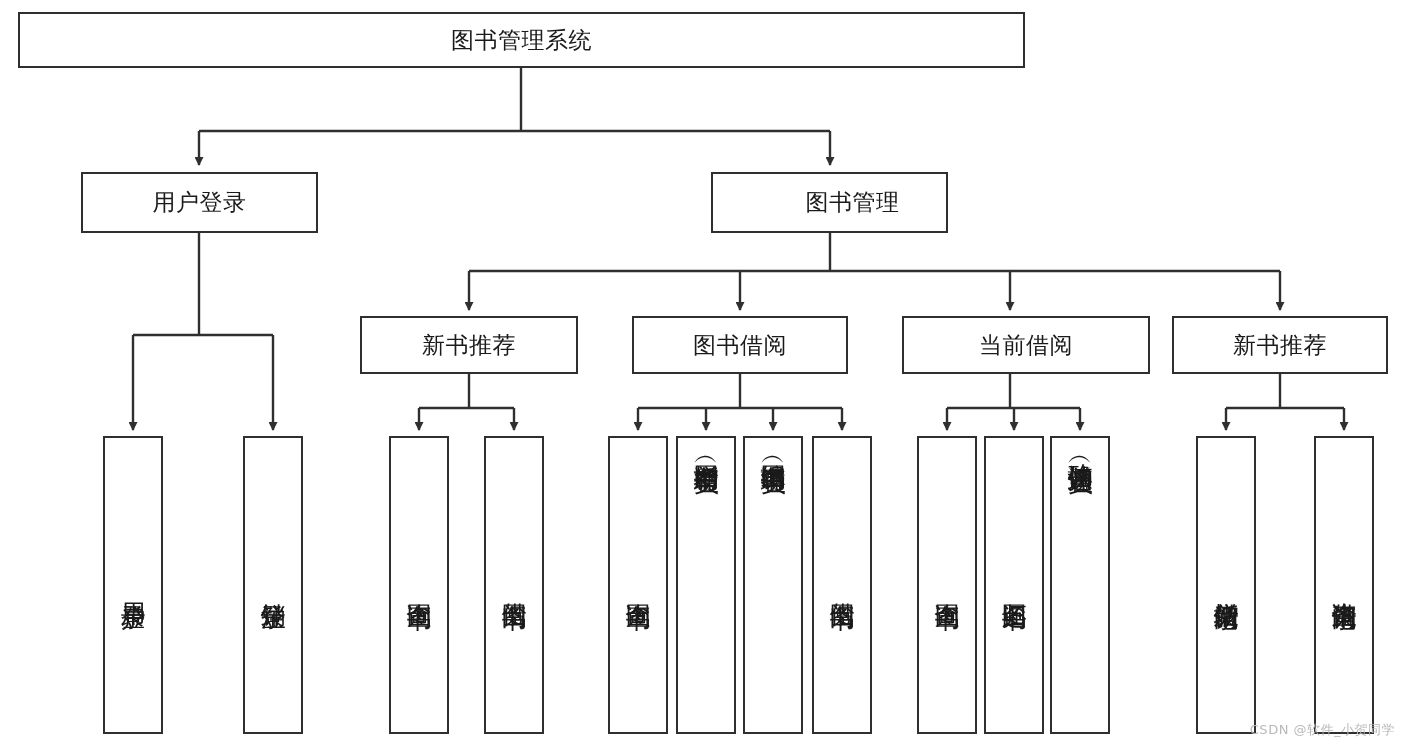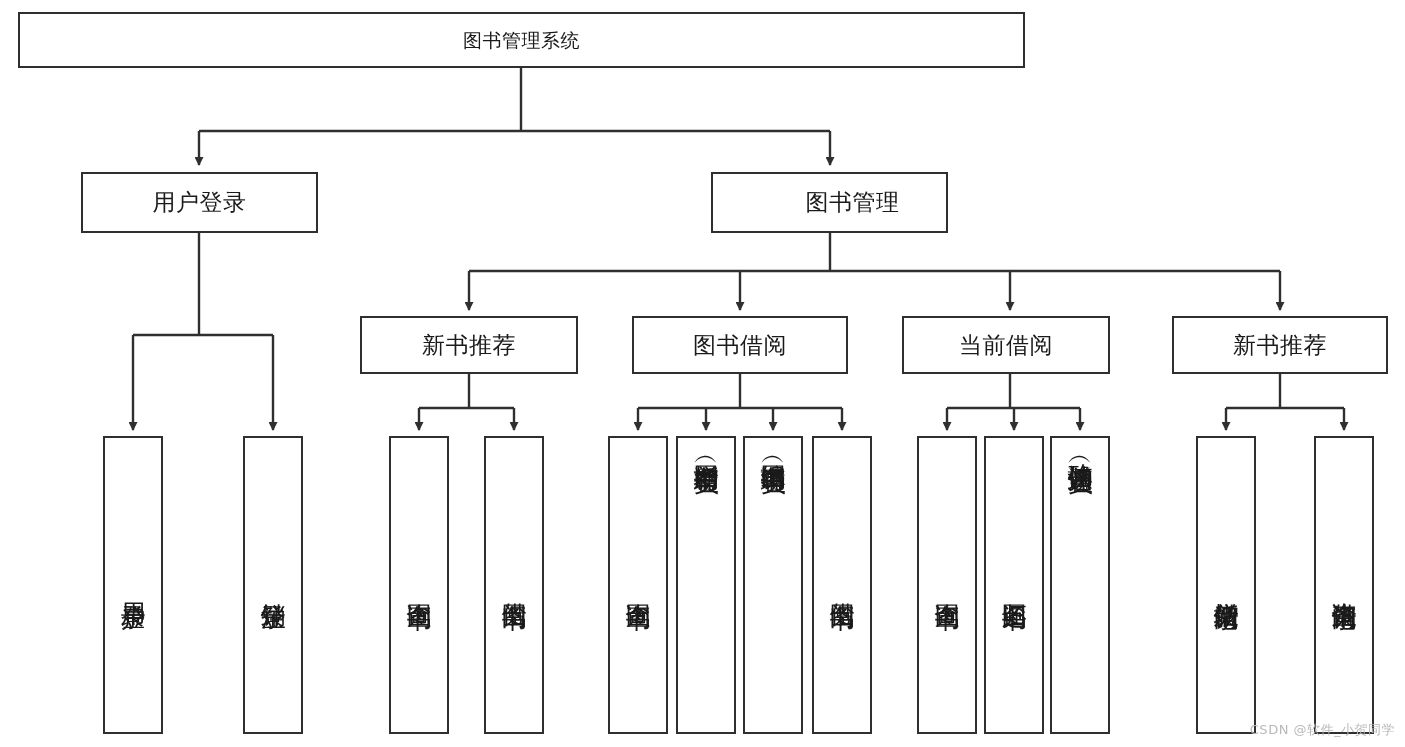--- a/index.html
+++ b/index.html
@@ -38,21 +38,21 @@
     display: block;
     text-align: center;
     line-height: 1.08;
   }
   .node.horiz .lbl {
     font-size: 23px;
     letter-spacing: 0.5px;
     white-space: nowrap;
   }
   .node.root .lbl {
-    font-size: 19px;
+    font-size: 23px;
   }
   .node.vert {
     align-items: flex-start;
     justify-content: center;
     padding-top: 6px;
   }
   .node.vert .lbl {
     writing-mode: vertical-rl;
     text-orientation: upright;
     font-size: 25px;
@@ -142,21 +142,21 @@
   <div class="node horiz" style="left:711px; top:172px; width:237px; height:61px;padding-left:46px;">
     <span class="lbl">图书管理</span>
   </div>
 
   <div class="node horiz" style="left:360px; top:316px; width:218px; height:58px;">
     <span class="lbl">新书推荐</span>
   </div>
   <div class="node horiz" style="left:632px; top:316px; width:216px; height:58px;">
     <span class="lbl">图书借阅</span>
   </div>
-  <div class="node horiz" style="left:902px; top:316px; width:208px; height:58px;">
+  <div class="node horiz" style="left:902px; top:316px; width:248px; height:58px;">
     <span class="lbl">当前借阅</span>
   </div>
   <div class="node horiz" style="left:1172px; top:316px; width:216px; height:58px;">
     <span class="lbl">新书推荐</span>
   </div>
 
   <div class="node vert mid" style="left:103px; top:436px; width:60px; height:298px;">
     <span class="lbl">用户登录</span>
   </div>
   <div class="node vert mid" style="left:243px; top:436px; width:60px; height:298px;">

